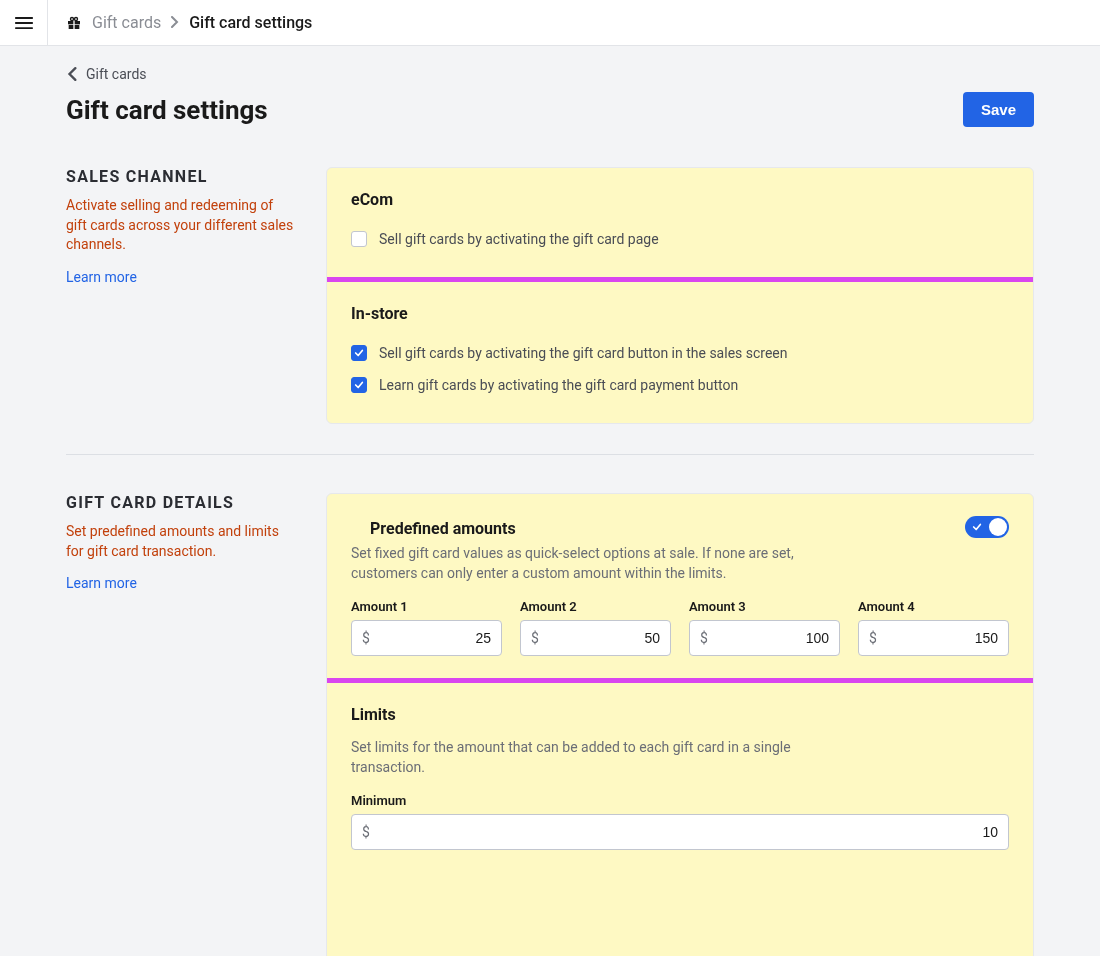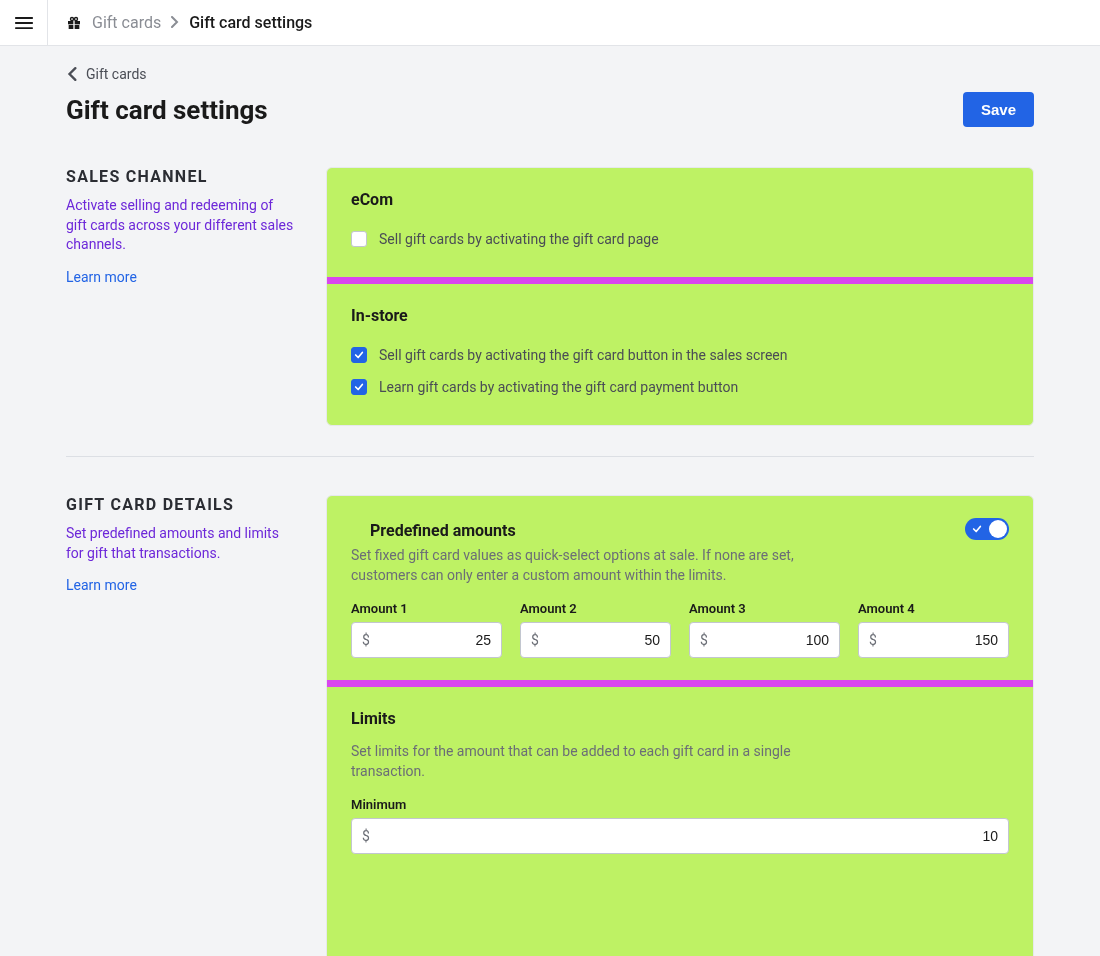--- a/index.html
+++ b/index.html
@@ -89,41 +89,41 @@
   .side-col h2 {
     font-size: 16px;
     letter-spacing: 0.08em;
     font-weight: 700;
     color: #2b2d33;
     text-transform: uppercase;
     margin-bottom: 10px;
   }
   .side-col p {
     font-size: 14px;
-    color: #6d28d9;
+    color: #c2410c;
     line-height: 1.4;
     margin-bottom: 14px;
   }
   .learn-more {
     color: #2264e5;
     font-size: 14px;
     cursor: pointer;
   }
   .card {
     flex: 1;
-    background: #bef264;
+    background: #fef9c3;
     border: 1px solid #e6e8ec;
     border-radius: 6px;
     overflow: hidden;
   }
   .card-section {
     padding: 22px 24px;
   }
   .card-section + .card-section {
-    border-top: 7px solid #d946ef;
+    border-top: 5px solid #d946ef;
   }
   .card-section h3 {
     font-size: 16px;
     font-weight: 700;
     color: #1a1a1a;
     margin-bottom: 14px;
   }
   .option-row {
     display: flex;
     align-items: center;
@@ -316,21 +316,21 @@
           <label>Learn gift cards by activating the gift card payment button</label>
         </div>
       </div>
     </div>
   </div>
 
   
   <div class="section">
     <div class="side-col">
       <h2>GIFT CARD DETAILS</h2>
-      <p>Set predefined amounts and limits for gift that transactions.</p>
+      <p>Set predefined amounts and limits for gift card transaction.</p>
       <span class="learn-more">Learn more</span>
     </div>
     <div class="card">
       <div class="card-section">
         <div class="card-header-row">
           <h3 style="margin-bottom:0">Predefined amounts</h3>
           <div class="toggle">
             <span class="check">
               <svg viewBox="0 0 12 12">
                   <path d="M2 6 L5 9 L10 3" stroke="#fff" stroke-width="2" fill="none" stroke-linecap="round" stroke-linejoin="round"></path>

